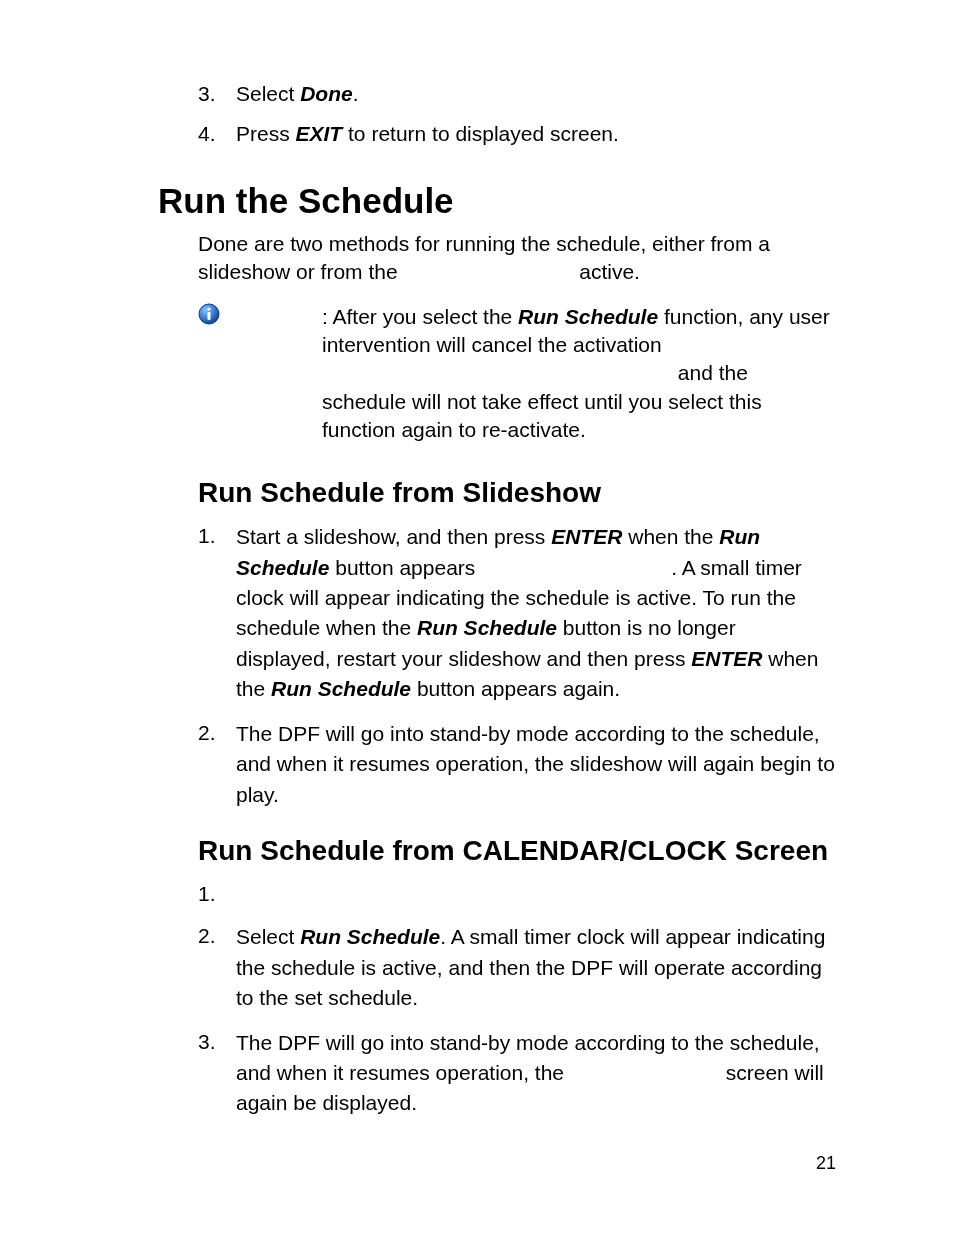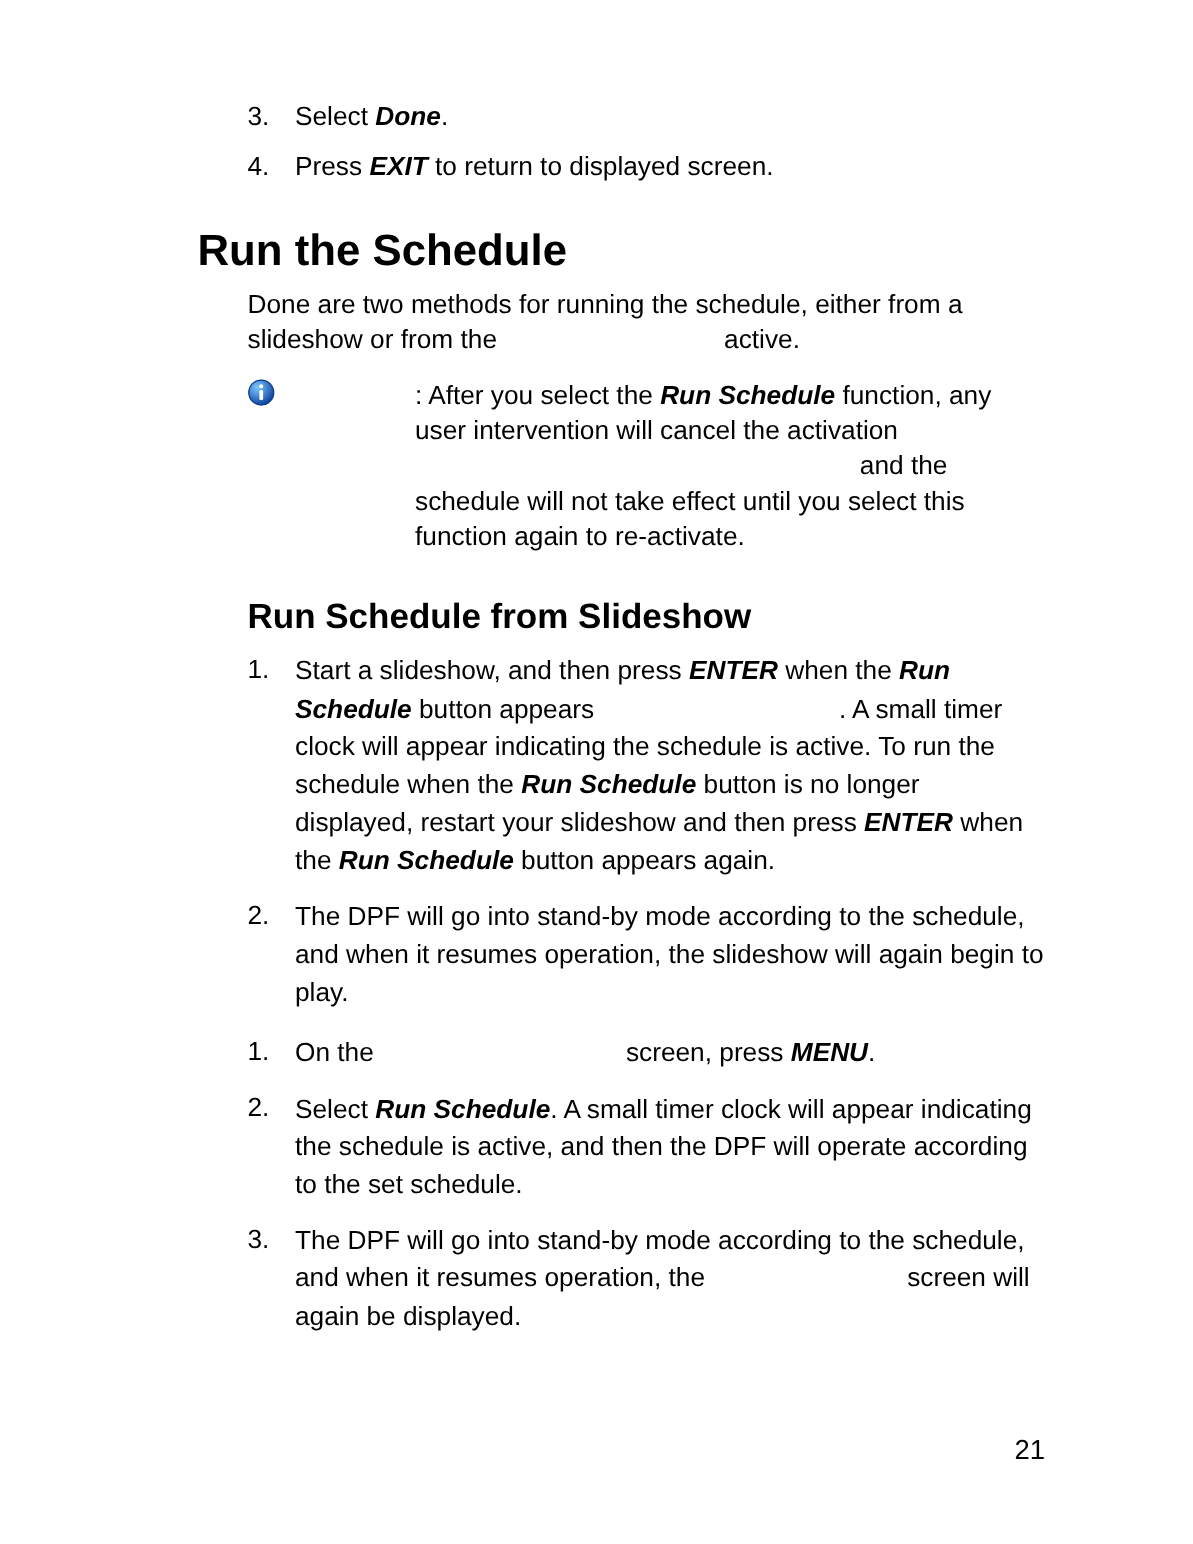--- a/index.html
+++ b/index.html
@@ -35,21 +35,21 @@
     font-weight: 700;
     font-size: 35px;
     margin: 18px 0 6px 0;
   }
   .para {
     margin: 0 0 16px 0;
     padding-left: 40px;
   }
   .note-row {
     display: flex;
-    gap: 10px;
+    gap: 0;
     margin: 4px 0 30px 0;
     align-items: flex-start;
   }
   .note-icon {
     width: 32px;
     flex: 0 0 32px;
     padding-left: 40px;
   }
   .note-icon svg { display: block; }
   .note-body {
@@ -74,21 +74,21 @@
     padding-left: 40px;
     margin-bottom: 14px;
   }
   ol.steps > li .num { width: 20px; flex: 0 0 20px; }
   ol.steps > li .body { flex: 1; line-height: 1.45; }
   .bold { font-weight: 700; font-style: italic; }
   .pagenum {
     position: absolute;
     right: 118px;
     bottom: 60px;
-    font-size: 22px;
+    font-size: 18px;
   }
   .gap { display: inline-block; }
 </style>
 </head>
 <body>
 
 <div class="page">
 
   <ol class="topnum">
     <li>
@@ -141,27 +141,25 @@
       </span>
     </li>
     <li>
       <span class="num">2.</span>
       <span class="body">
         <span>The DPF will go into stand-by mode according to the schedule, and when it resumes operation, the slideshow will again begin to play.</span>
       </span>
     </li>
   </ol>
 
+  <h3 class="subsection">Run Schedule from CALENDAR/CLOCK Screen</h3>
 
   <ol class="steps">
     <li>
       <span class="num">1.</span>
-      <span class="body">
-        <span>On the </span><span class="gap" style="width:190px"></span><span> screen, press </span><span class="bold">MENU</span><span>.</span>
-      </span>
     </li>
     <li>
       <span class="num">2.</span>
       <span class="body">
         <span>Select </span><span class="bold">Run Schedule</span><span>. A small timer clock will appear indicating the schedule is active, and then the DPF will operate according to the set schedule.</span>
       </span>
     </li>
     <li>
       <span class="num">3.</span>
       <span class="body">

